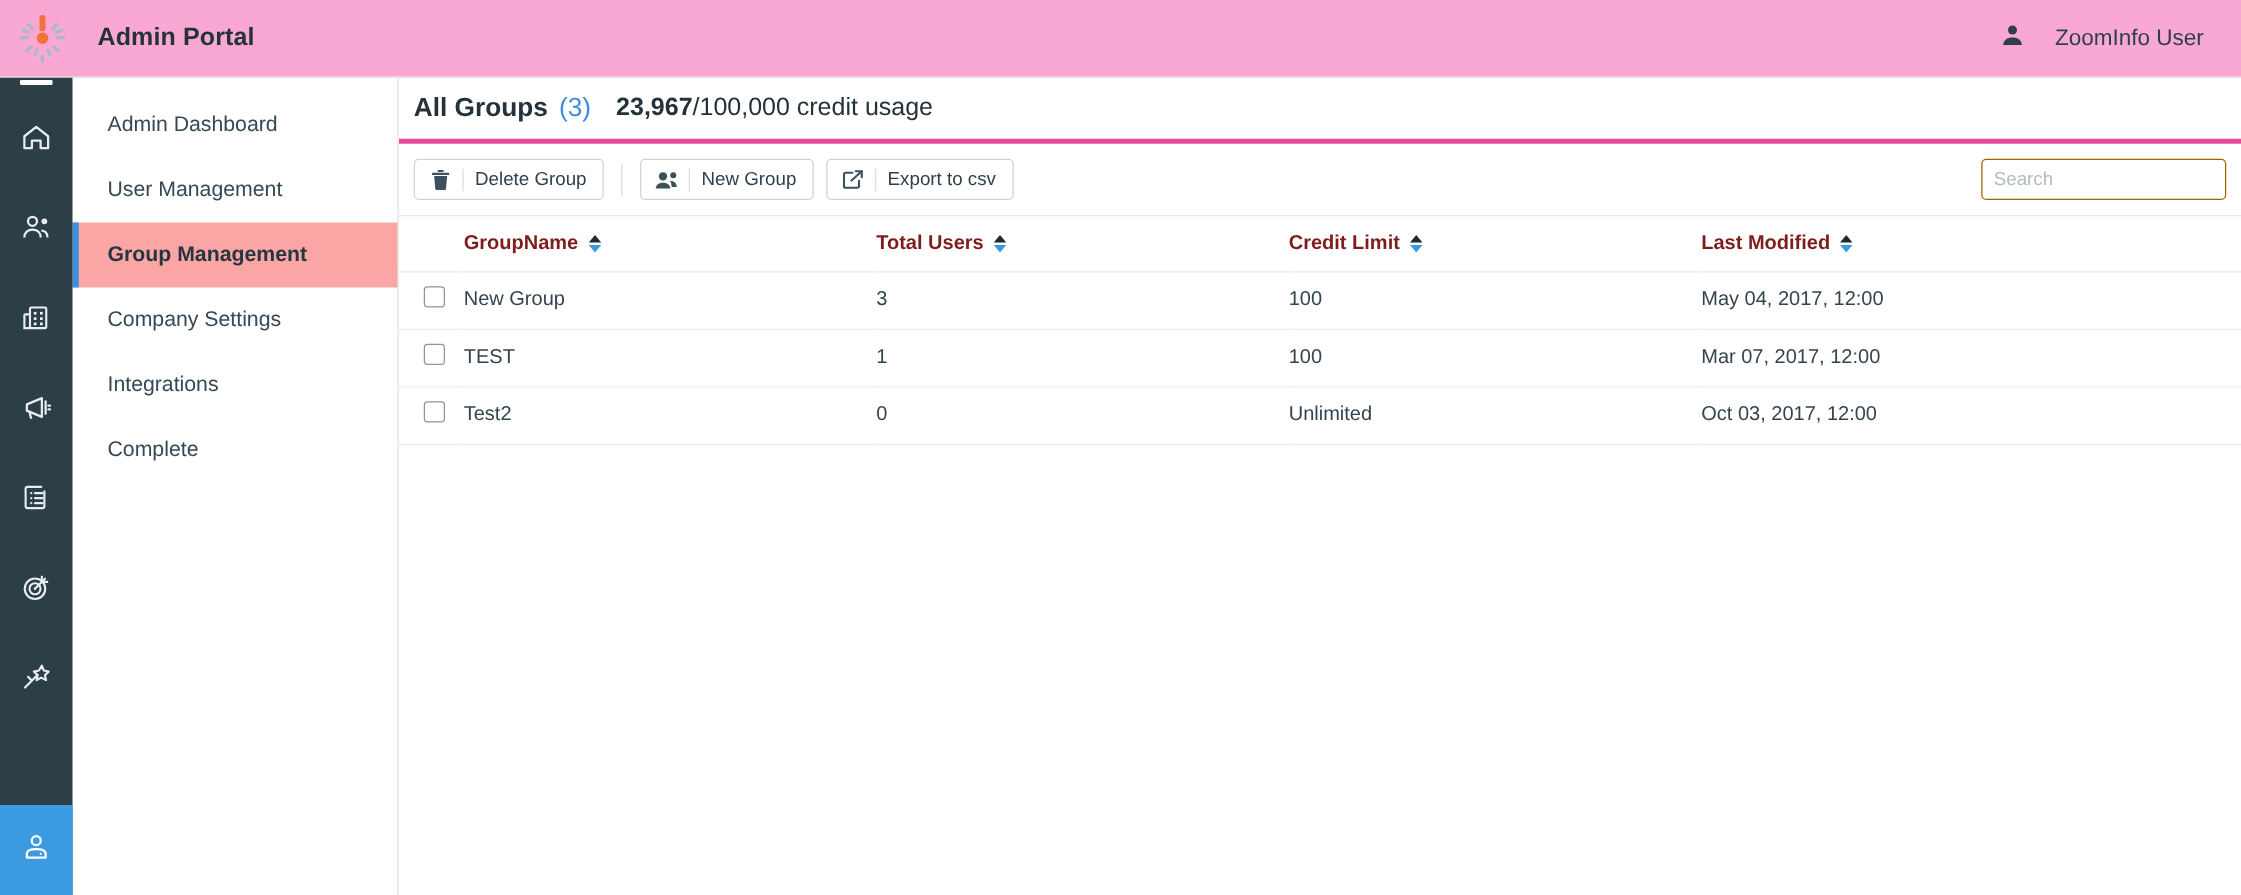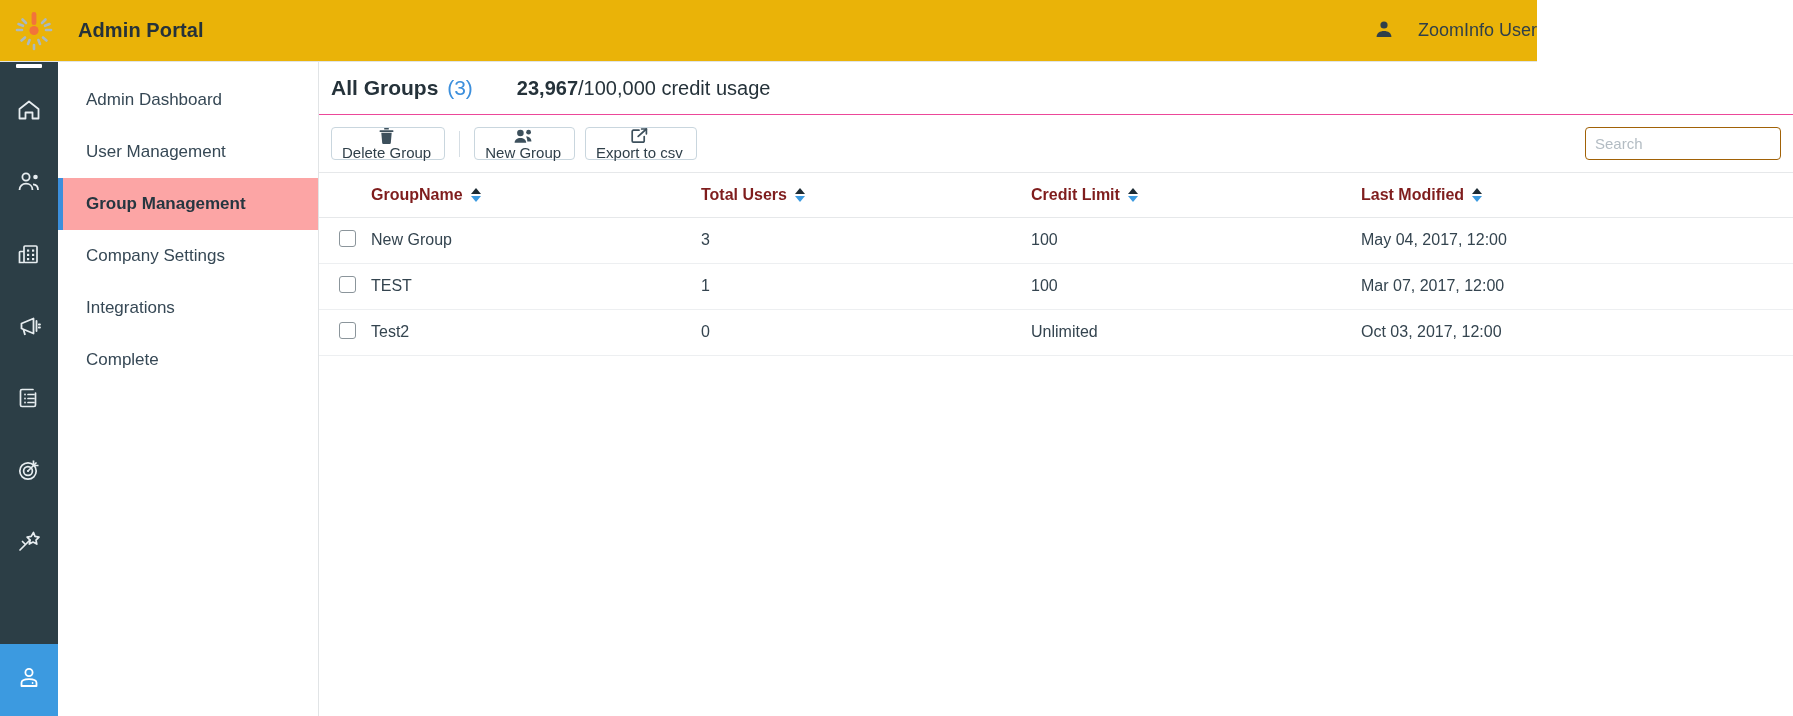--- a/index.html
+++ b/index.html
@@ -8,34 +8,35 @@
     height: 716px;
     overflow: hidden;
     font-family: "Liberation Sans", sans-serif;
     background: #ffffff;
     color: #2f3f49;
   }
   .app { position: relative; width: 1793px; height: 716px; }
 
   
   .topbar {
-    position: absolute; left: 0; top: 0; width: 1537px; height: 62px;
-    background: #eab308;
+    position: absolute; left: 0; top: 0; width: 1793px; height: 62px;
+    background: #f9a8d4;
     border-bottom: 1px solid #e1e4e6;
     display: flex; align-items: center;
     z-index: 5;
   }
   .brand { display: flex; align-items: center; height: 100%; padding-left: 6px; }
   .logo-wrap { width: 56px; height: 56px; display: flex; align-items: center; justify-content: center; }
   .brand-title {
     font-size: 20px; font-weight: bold; color: #25323a;
     margin-left: 16px; letter-spacing: .1px;
   }
   .topbar-right {
     margin-left: auto; display: flex; align-items: center; gap: 24px;
+    padding-right: 30px;
   }
   .user-name { font-size: 18px; color: #2f3f49; }
 
   
   .rail {
     position: absolute; left: 0; top: 58px; width: 58px; height: 658px;
     background: #2c3e46;
     display: flex; flex-direction: column; align-items: center;
     z-index: 4;
   }
@@ -74,40 +75,38 @@
   }
 
   
   .main {
     position: absolute; left: 319px; top: 62px;
     width: 1474px; height: 654px; background: #ffffff;
   }
   .page-head {
     height: 53px; display: flex; align-items: center;
     padding-left: 12px;
-    border-bottom: 1px solid #ec4899;
-    gap: 24px;
+    border-bottom: 4px solid #ec4899;
   }
   .page-title { font-size: 21px; font-weight: bold; color: #25323a; }
   .page-title .count { color: #3c8fdc; font-weight: normal; margin-left: 3px; }
   .page-credit { font-size: 20px; font-weight: bold; color: #25323a; margin-left: 20px; }
   .page-credit .credit-sub { font-weight: normal; }
 
   .toolbar {
     height: 58px; display: flex; align-items: center;
     padding: 0 12px 0 12px;
     border-bottom: 1px solid #e6e8ea;
   }
   .btn {
     display: flex; align-items: center; height: 33px;
     border: 1px solid #c9d6de; border-radius: 4px;
     background: #ffffff; cursor: pointer;
     padding: 0 13px 0 10px; font-size: 15px; color: #2f3f49;
     white-space: nowrap;
-    flex-direction: column;
   }
   .btn .bicon { display: flex; align-items: center; justify-content: center; width: 20px; }
   .btn .bsep { width: 1px; height: 18px; background: #d6dee4; margin: 0 9px 0 8px; }
   .tool-sep { width: 1px; height: 26px; background: #d6dee4; margin: 0 14px; }
   .btn + .btn { margin-left: 10px; }
 
   .search-wrap { margin-left: auto; }
   .search-box {
     display: flex; align-items: center; width: 196px; height: 33px;
     border: 1px solid #a16207; border-radius: 4px; background: #fff;

